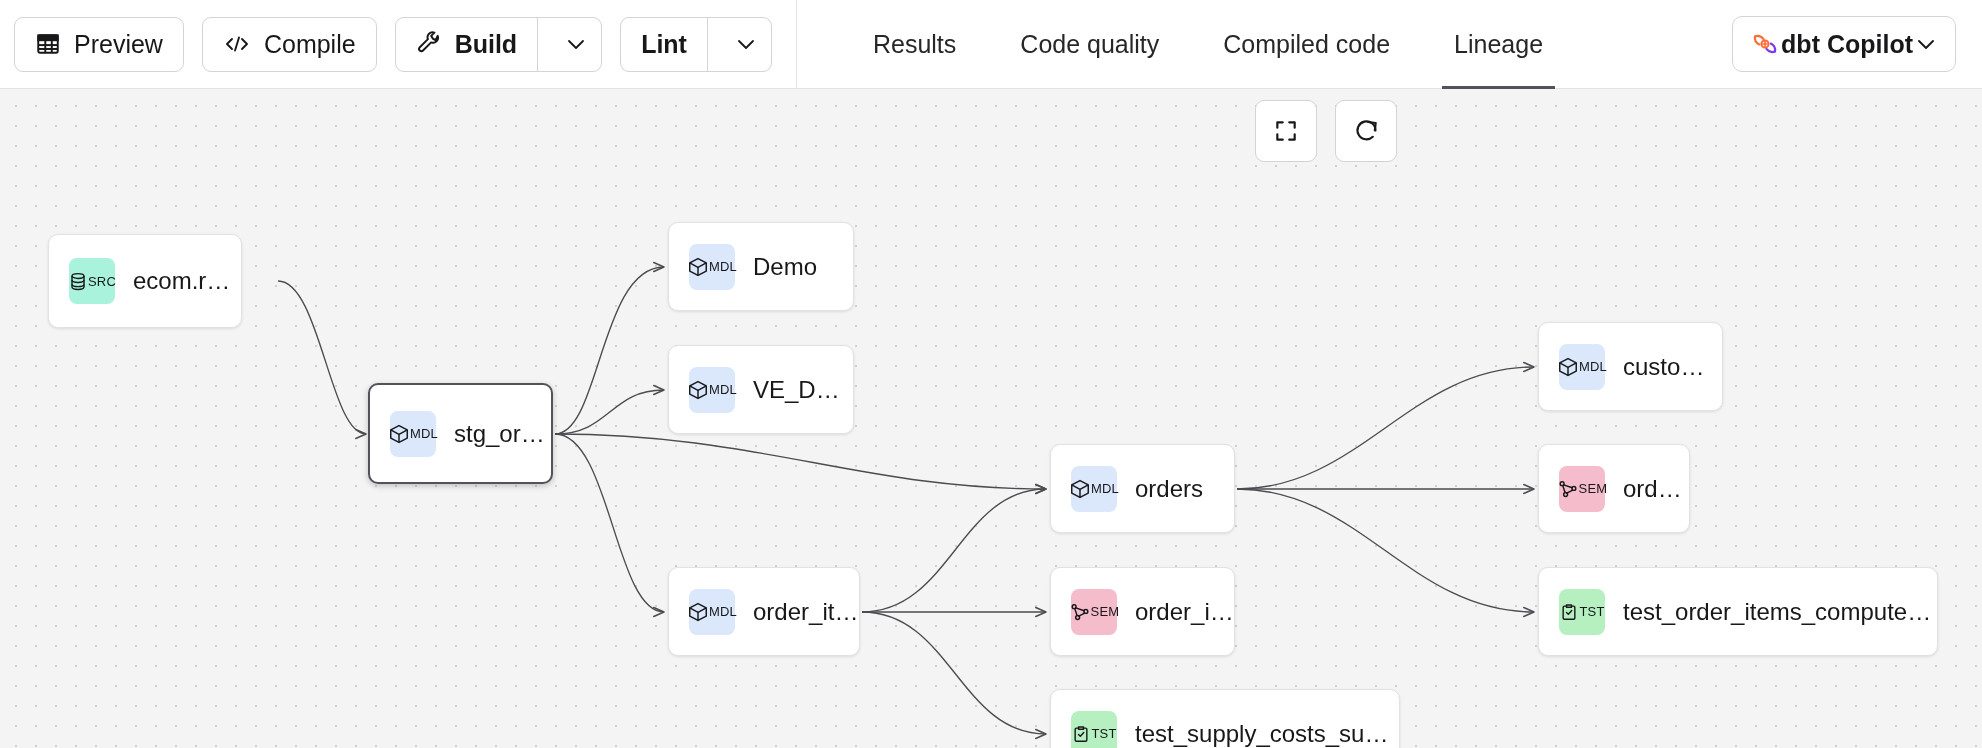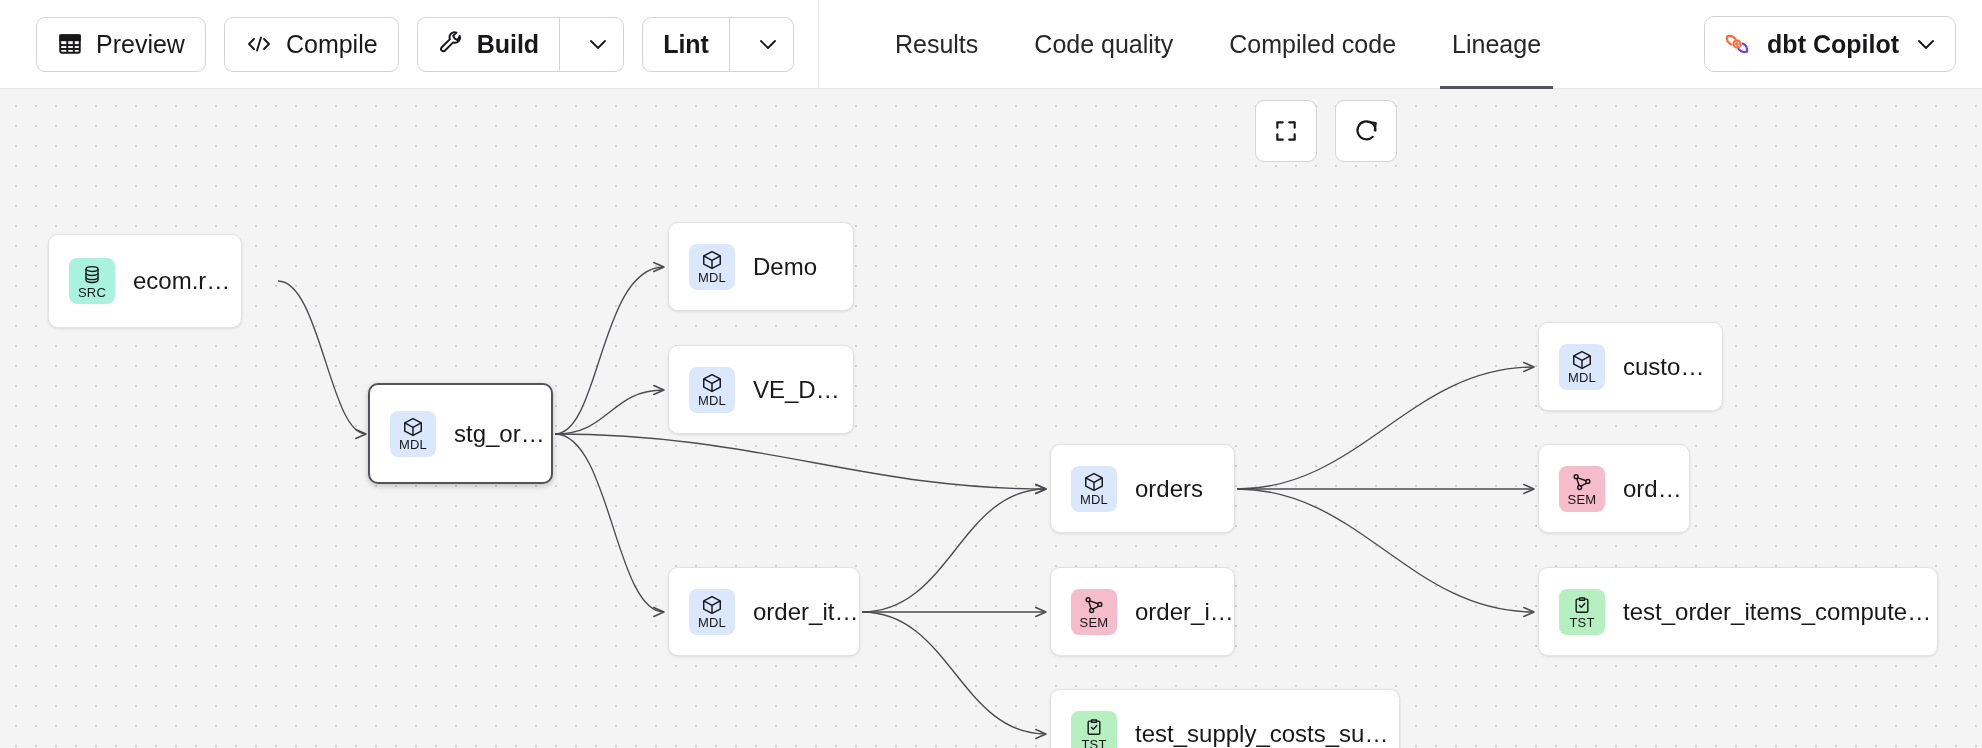--- a/index.html
+++ b/index.html
@@ -11,21 +11,21 @@
   }
 
   
   .toolbar {
     position: absolute; top: 0; left: 0;
     width: 1982px; height: 89px;
     background: #ffffff;
     border-bottom: 1px solid #e4e4e7;
     display: flex; align-items: center;
   }
-  .btn-group { display: flex; align-items: center; gap: 18px; padding-left: 36px; }
+  .btn-group { display: flex; align-items: center; gap: 18px; padding-left: 14px; }
 
   .tbtn {
     height: 55px;
     border: 1px solid #d4d4d8;
     border-radius: 9px;
     background: #fff;
     display: flex; align-items: center;
     padding: 0 20px;
     gap: 13px;
     font-size: 25px;
@@ -46,21 +46,21 @@
   }
   .ico { display: inline-flex; align-items: center; justify-content: center; }
 
   
   .tb-divider {
     width: 1px; height: 89px; background: #e4e4e7;
     margin-left: 24px;
   }
 
   
-  .tabs { display: flex; align-items: flex-end; height: 89px; margin-left: 48px; gap: 0; }
+  .tabs { display: flex; align-items: flex-end; height: 89px; margin-left: 48px; gap: 8px; }
   .tab {
     height: 89px;
     display: flex; align-items: center;
     padding: 0 28px;
     font-size: 25px;
     color: #27272a;
     cursor: pointer;
     position: relative;
     white-space: nowrap;
   }
@@ -69,21 +69,21 @@
     height: 3px; background: #52525b;
   }
 
   
   .copilot-wrap { margin-left: auto; padding-right: 26px; }
   .copilot {
     height: 56px;
     border: 1px solid #d4d4d8;
     border-radius: 10px;
     background: #fff;
-    display: flex; align-items: center; gap: 16px;
+    display: flex; align-items: center; gap: 2px;
     padding: 0 18px;
     font-size: 25px; font-weight: bold; color: #18181b;
     cursor: pointer;
   }
 
   
   .canvas {
     position: absolute; top: 89px; left: 0;
     width: 1982px; height: 659px;
     background-color: #f4f4f4;
@@ -143,21 +143,21 @@
     gap: 18px;
     z-index: 5;
   }
   .node.selected {
     border: 2px solid #52525b;
     box-shadow: 0 2px 6px rgba(0,0,0,0.22);
   }
   .badge {
     width: 46px; height: 46px;
     border-radius: 8px;
-    display: flex; flex-direction: column;
+    display: flex; flex-direction: row;
     align-items: center; justify-content: center;
     gap: 0px;
     flex: none;
   }
   .badge .bico { height: 22px; display: flex; align-items: center; justify-content: center; }
   .badge .btxt { font-size: 13px; line-height: 13px; color: #18181b; letter-spacing: .2px; }
   .badge.mdl { background: #dbe8fb; }
   .badge.src { background: #a9f3dc; }
   .badge.sem { background: #f5bccb; }
   .badge.tst { background: #b6f0c0; }

